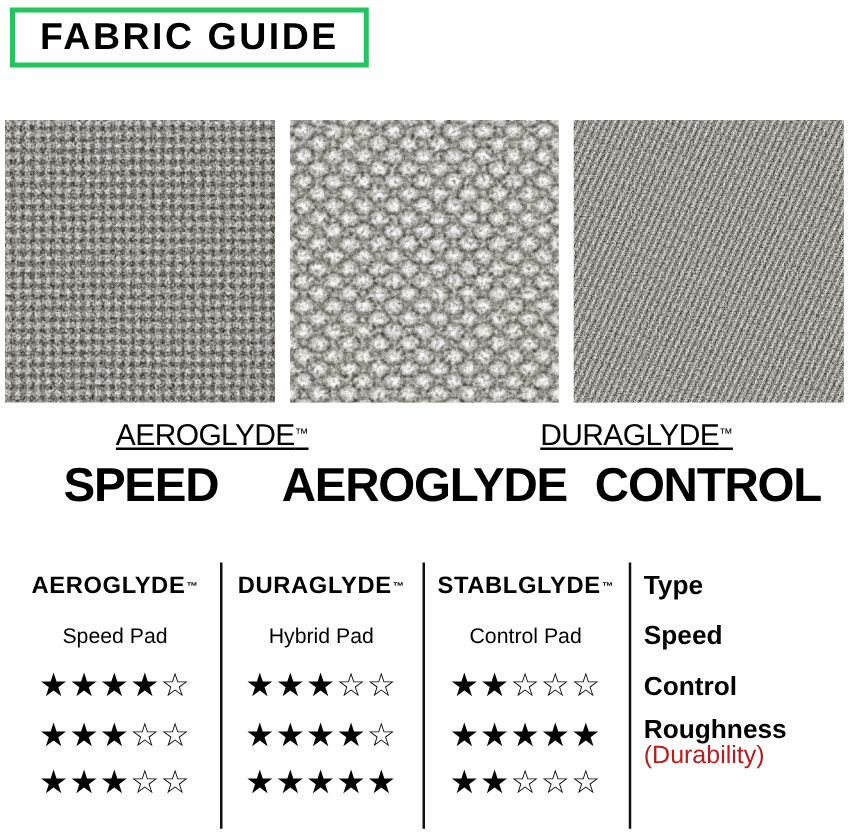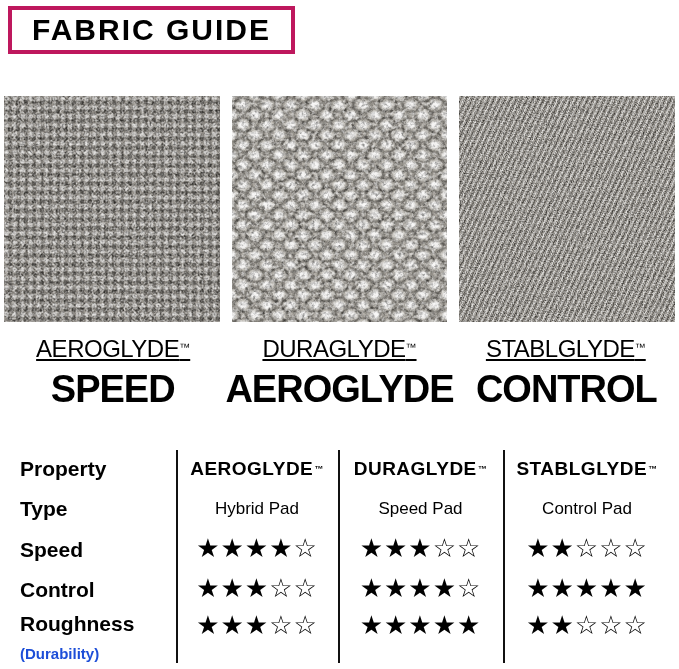--- a/index.html
+++ b/index.html
@@ -2,21 +2,21 @@
 <html><head>
 <meta charset="utf-8">
 <style>
   * { margin:0; padding:0; box-sizing:border-box; }
   html,body { background:#ffffff; }
   body { font-family:"Liberation Sans", sans-serif; color:#000; }
   .page { position:relative; width:679px; height:669px; background:#fff; overflow:hidden; }
 
   
   .title-box {
-    display:inline-block; margin:6px 0 0 8px; border:4px solid #be185d;
+    display:inline-block; margin:6px 0 0 8px; border:4px solid #22c55e;
     height:48px; padding:0 20px; line-height:40px;
   }
   .title-box span { font-size:30px; font-weight:700; letter-spacing:2px; }
 
   
   .swatches { display:flex; gap:12px; margin:42px 4px 0 4px; }
   .swatch { position:relative; width:216px; height:226px; overflow:hidden; }
   .swatch svg { position:absolute; inset:0; }
 
   .tex-a {
@@ -60,21 +60,21 @@
   .d1 { left:168px; } .d2 { left:330px; } .d3 { left:495px; }
   .cell { display:flex; align-items:center; justify-content:center; }
   .cell.lbl { justify-content:flex-start; padding-left:12px; font-size:21px; font-weight:700; }
   .cell.hdr { font-size:19px; font-weight:700; letter-spacing:.5px; }
   .cell.hdr sup { font-size:9px; vertical-align:7px; margin-left:1px; }
   .cell.pad { font-size:17px; }
   .cell.stars { font-size:26px; letter-spacing:1px; line-height:1; padding-bottom:4px; }
   .row5 { align-items:flex-start; padding-top:2px; }
   .lbl2 { display:flex; flex-direction:column; align-items:flex-start; justify-content:space-between; padding-left:12px; padding-top:2px; }
   .lbl2 .main { font-size:21px; font-weight:700; line-height:23px; }
-  .lbl2 .sub { font-size:15px; font-weight:700; line-height:19px; color:#1d4ed8; }
+  .lbl2 .sub { font-size:20px; font-weight:400; line-height:19px; color:#b91c1c; }
 </style>
 </head>
 <body>
 
 <div class="page">
 
   <div class="title-box">
     <span>FABRIC GUIDE</span>
   </div>
 
@@ -125,51 +125,49 @@
         </defs>
         <rect width="100%" height="100%" filter="url(#gd3)" opacity="0.5"></rect>
         <rect width="100%" height="100%" filter="url(#gl3)" opacity="0.55"></rect>
       </svg>
     </div>
   </div>
 
   <div class="names">
     <div class="nm"><span>AEROGLYDE</span><sup>™</sup></div>
     <div class="nm"><span>DURAGLYDE</span><sup>™</sup></div>
-    <div class="nm"><span>STABLGLYDE</span><sup>™</sup></div>
   </div>
 
   <div class="taglines">
     <div class="tg">SPEED</div>
     <div class="tg">AEROGLYDE</div>
     <div class="tg">CONTROL</div>
   </div>
 
   <div class="cmp">
     <div class="divider d1"></div>
     <div class="divider d2"></div>
     <div class="divider d3"></div>
 
-    <div class="cell lbl">Property</div>
     <div class="cell hdr">
         <span>AEROGLYDE</span>
         <sup>™</sup>
       </div>
     <div class="cell hdr">
         <span>DURAGLYDE</span>
         <sup>™</sup>
       </div>
     <div class="cell hdr">
         <span>STABLGLYDE</span>
         <sup>™</sup>
       </div>
 
     <div class="cell lbl">Type</div>
+    <div class="cell pad">Speed Pad</div>
     <div class="cell pad">Hybrid Pad</div>
-    <div class="cell pad">Speed Pad</div>
     <div class="cell pad">Control Pad</div>
 
     <div class="cell lbl">Speed</div>
     <div class="cell stars">★★★★☆</div>
     <div class="cell stars">★★★☆☆</div>
     <div class="cell stars">★★☆☆☆</div>
 
     <div class="cell lbl">Control</div>
     <div class="cell stars">★★★☆☆</div>
     <div class="cell stars">★★★★☆</div>

